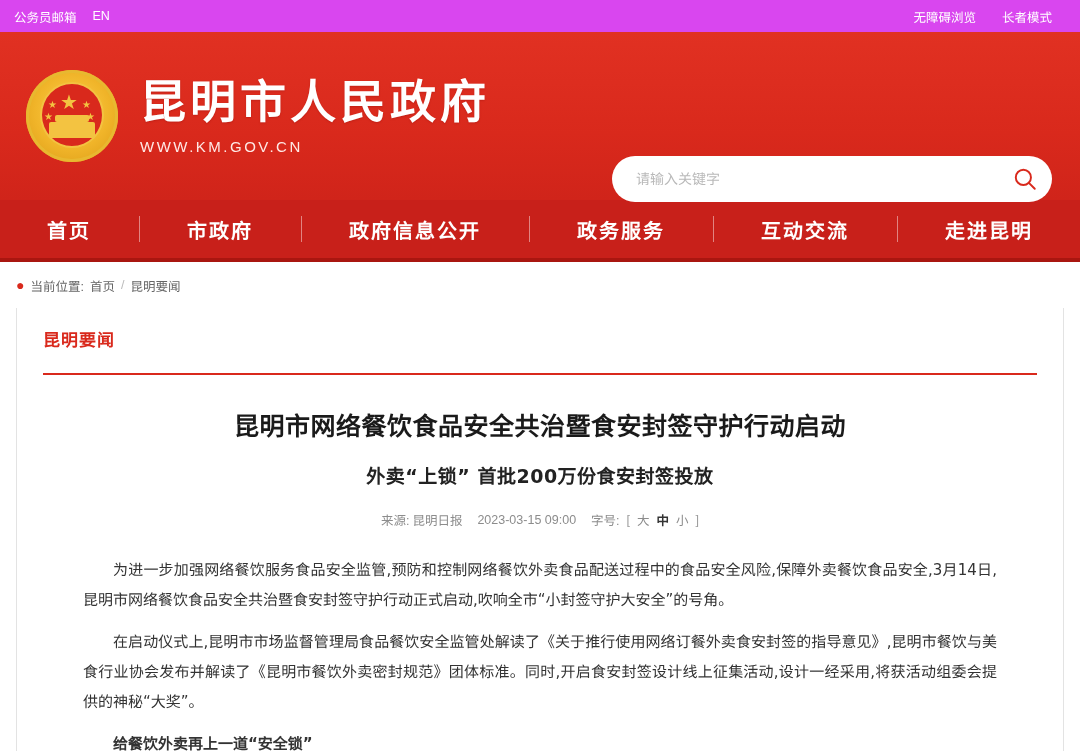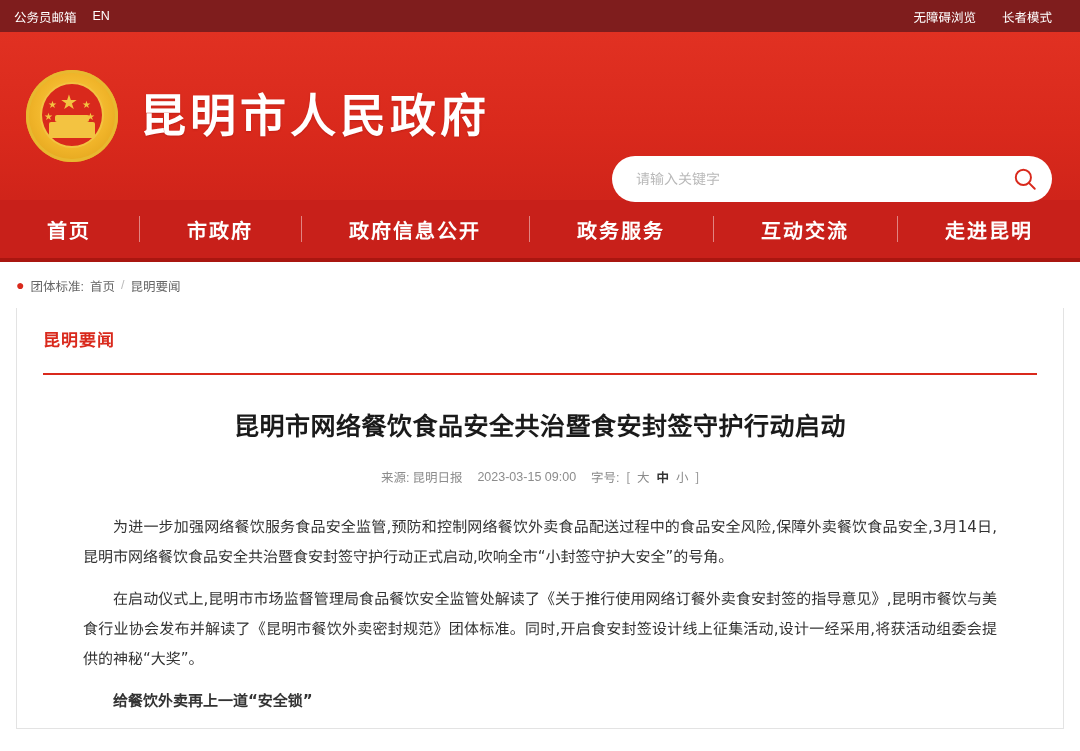--- a/index.html
+++ b/index.html
@@ -7,21 +7,21 @@
     margin: 0; padding: 0;
     width: 1080px; height: 751px;
     background: #fff;
     font-family: "Liberation Sans", "DejaVu Sans", sans-serif;
     overflow: hidden;
   }
 
   
   .topbar {
     height: 32px;
-    background: #7f1d1d;
+    background: #d946ef;
     display: flex;
     align-items: center;
     padding: 0 14px;
     color: #fff;
     font-size: 12.5px;
   }
   .topbar .left { display: flex; align-items: center; gap: 16px; }
   .topbar .right { margin-left: auto; display: flex; align-items: flex-end; gap: 26px; padding-right: 14px; }
   .topbar a { color: #fff; text-decoration: none; white-space: nowrap; }
 
@@ -256,20 +256,21 @@
     <div class="star big">★</div>
     <div class="star s1">★</div>
     <div class="star s2">★</div>
     <div class="star s3">★</div>
     <div class="star s4">★</div>
     <div class="gate"></div>
   </div>
 
   <div class="brand">
     <div class="title">昆明市人民政府</div>
+    <div class="url">WWW.KM.GOV.CN</div>
   </div>
 
   <div class="searchbox">
     <input type="text" placeholder="请输入关键字" style="">
     <button class="search-btn">
       <svg width="26" height="26" viewBox="0 0 24 24" fill="none">
         <circle cx="10.5" cy="10.5" r="7" stroke="#d9291c" stroke-width="1.8"></circle>
         <line x1="15.6" y1="15.6" x2="21" y2="21" stroke="#d9291c" stroke-width="1.8" stroke-linecap="round"></line>
       </svg>
     </button>
@@ -280,34 +281,35 @@
   <div class="item">首页</div>
   <div class="item">市政府</div>
   <div class="item">政府信息公开</div>
   <div class="item">政务服务</div>
   <div class="item">互动交流</div>
   <div class="item">走进昆明</div>
 </div>
 
 <div class="crumbs">
   <span class="pin">●</span>
-  <span>团体标准:</span>
+  <span>当前位置:</span>
   <a href="#">首页</a>
   <span class="sep">/</span>
   <a href="#">昆明要闻</a>
 </div>
 
 <div class="card">
   <div class="card-head">
     <span class="label">昆明要闻</span>
   </div>
   <div class="rule"></div>
 
   <div class="article">
     <h1>昆明市网络餐饮食品安全共治暨食安封签守护行动启动</h1>
+    <h2>外卖“上锁” 首批200万份食安封签投放</h2>
 
     <div class="meta">
       <span>来源:</span>
       <span style="margin-left:-12px;">昆明日报</span>
       <span>2023-03-15 09:00</span>
       <span class="fonts">
         <span>字号:</span>
         <span class="br">[</span>
         <span class="sz">大</span>
         <span class="sz active">中</span>

